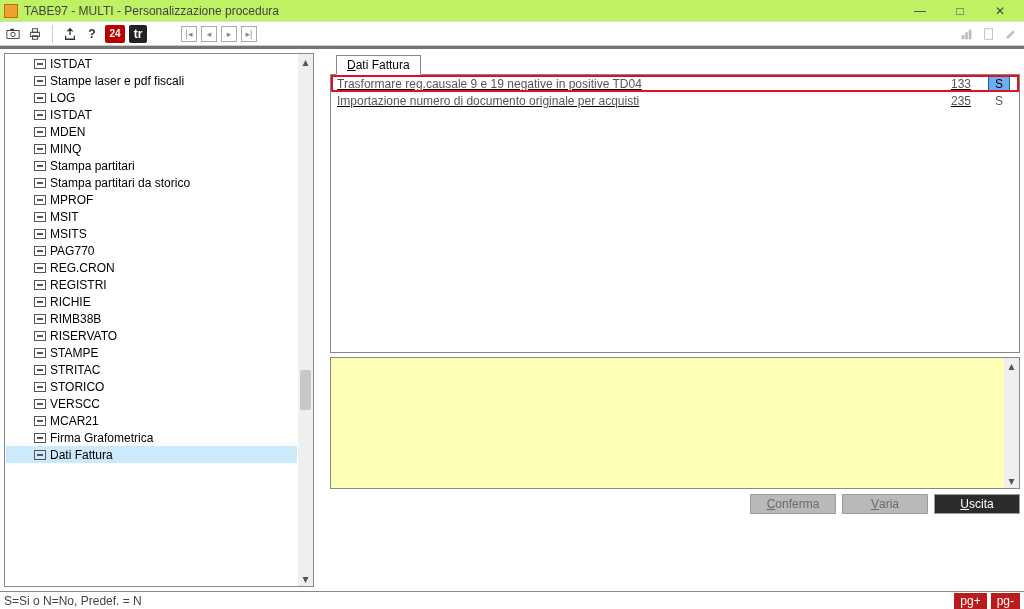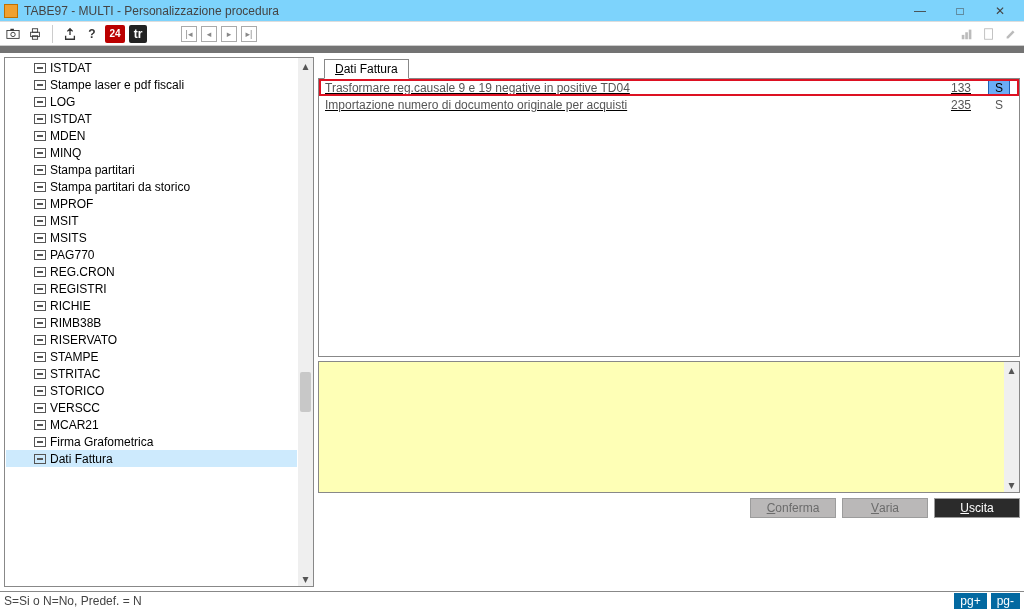--- a/index.html
+++ b/index.html
@@ -1,36 +1,36 @@
 <!DOCTYPE html>
 <html><head>
 <meta charset="utf-8">
 <style>
   * { box-sizing: border-box; margin: 0; padding: 0; font-family: "Segoe UI", Tahoma, sans-serif; font-size: 12px; }
   body { background: #fff; width: 1024px; height: 609px; overflow: hidden; display: flex; flex-direction: column; }
 
   
-  .titlebar { height: 22px; display: flex; align-items: center; padding: 0 4px; background: #7dd3fc; border-bottom: 1px solid #ddd; }
+  .titlebar { height: 22px; display: flex; align-items: center; padding: 0 4px; background: #bef264; border-bottom: 1px solid #ddd; }
   .titlebar-icon { width:14px; height:14px; background:#f0a030; margin-right:6px; border:1px solid #c07000;}
   .titlebar-text { flex: 0 0 auto; color: #444; }
   .titlebar-spacer { flex: 1; }
   .win-btn { width: 40px; height: 20px; display:flex; align-items:center; justify-content:center; color:#444; }
 
   
   .toolbar { height: 24px; display:flex; align-items:center; padding: 0 4px; gap:4px; border-bottom:1px solid #ccc; }
   .tbtn { width:18px; height:18px; display:flex; align-items:center; justify-content:center; border:1px solid transparent; color:#333; }
   .tbtn svg { width:14px; height:14px; }
   .tbtn-24 { background:#b00; color:#fff; font-weight:bold; font-size:10px; width:20px; border-radius:2px;}
   .tbtn-black { background:#222; color:#fff; width:18px; height:18px; font-weight:bold; border-radius:2px;}
   .tsep { width:1px; height:18px; background:#ccc; margin: 0 4px; }
   .navbtn { width:16px; height:16px; border:1px solid #aaa; display:flex; align-items:center;justify-content:center; color:#888; font-size:9px;}
   .tbar-spacer { flex:1; }
 
   
-  .main { flex:1; display:flex; border-top:7px solid #737373; }
+  .main { flex:1; display:flex; border-top:3px solid #737373;gap:12px; }
   .left-panel { width: 310px; border:1px solid #888; margin:4px 2px 4px 4px; position:relative; overflow:hidden; }
   .tree { position:absolute; inset:1px 16px 1px 1px; overflow:hidden; }
   .tree-item { display:flex; align-items:center; height:17px; padding-left:28px; cursor:default; white-space:nowrap; }
   .tree-item.selected { background:#cdeafd; }
   .tree-icon { display:inline-block; width:12px; height:10px; border:1px solid #555; margin-right:4px; position:relative;}
   .tree-icon::before { content:""; position:absolute; left:2px; top:3px; width:6px; height:2px; background:#555;}
   .scroll-v { position:absolute; right:0; top:0; bottom:0; width:15px; background:#efefef; display:flex; flex-direction:column;}
   .scroll-v .arrow { height:15px; display:flex; align-items:center; justify-content:center; color:#555;}
   .scroll-v .track { flex:1; position:relative;}
   .scroll-v .thumb { position:absolute; left:2px; right:2px; top:60%; height:40px; background:#c8c8c8; border-radius:2px;}
@@ -53,21 +53,21 @@
   .hint .scroll-v { }
 
   .buttons { height:30px; display:flex; justify-content:flex-end; align-items:center; gap:6px; padding:4px 0;}
   .btn { width:86px; height:20px; display:flex; align-items:center; justify-content:center; border:1px solid #9c9c9c; }
   .btn.gray { background:#bab8b8; color:#6b6b6b; }
   .btn.black { background:#2b2b2b; color:#fff; }
   .btn .u { text-decoration: underline; }
 
   .status { height:18px; border-top:1px solid #888; display:flex; align-items:center; padding:0 4px; color:#444;}
   .status-spacer { flex:1;}
-  .status .pgbtn { background:#0369a1; color:#fff; padding:0 6px; height:16px; display:flex; align-items:center; margin-left:4px;}
+  .status .pgbtn { background:#b91c1c; color:#fff; padding:0 6px; height:16px; display:flex; align-items:center; margin-left:4px;}
 </style>
 </head>
 <body>
 
 <div class="titlebar">
   <div class="titlebar-icon"></div>
   <div class="titlebar-text">TABE97  - MULTI -  Personalizzazione procedura</div>
   <div class="titlebar-spacer"></div>
   <div class="win-btn">―</div>
   <div class="win-btn">□</div>

